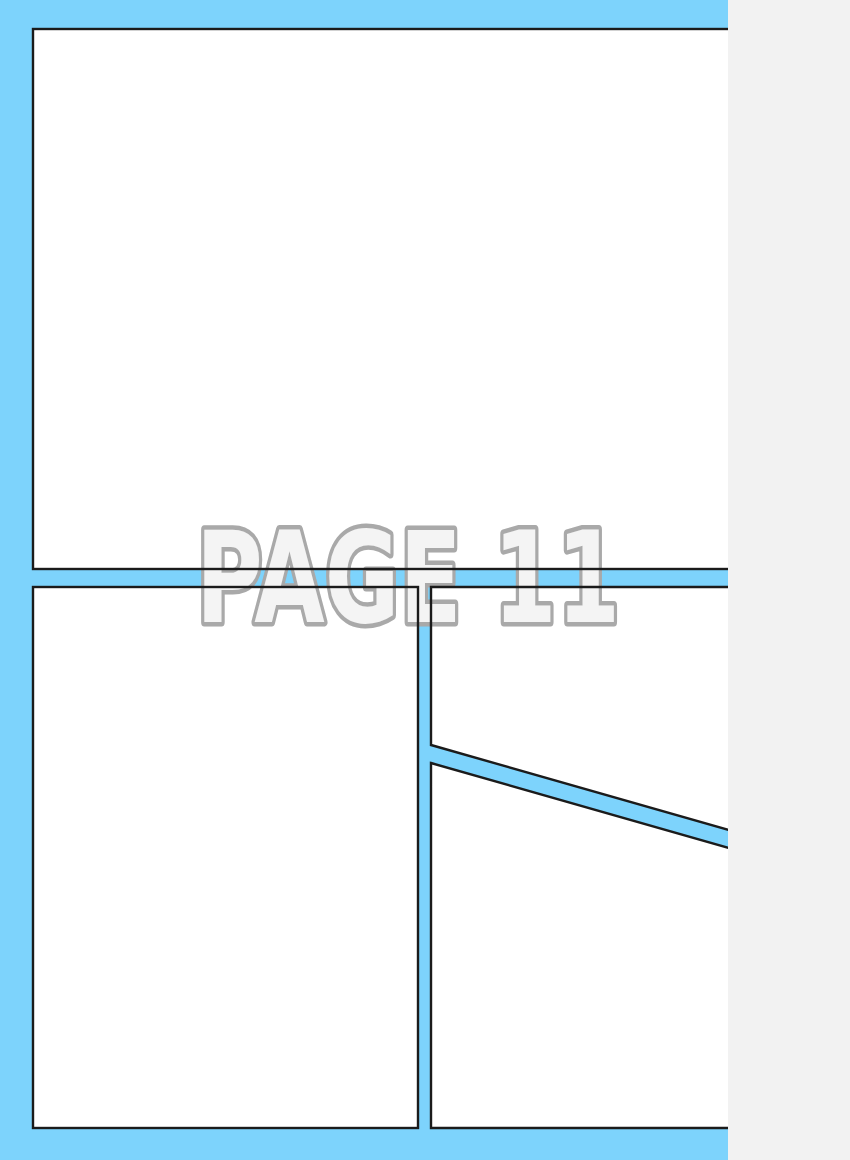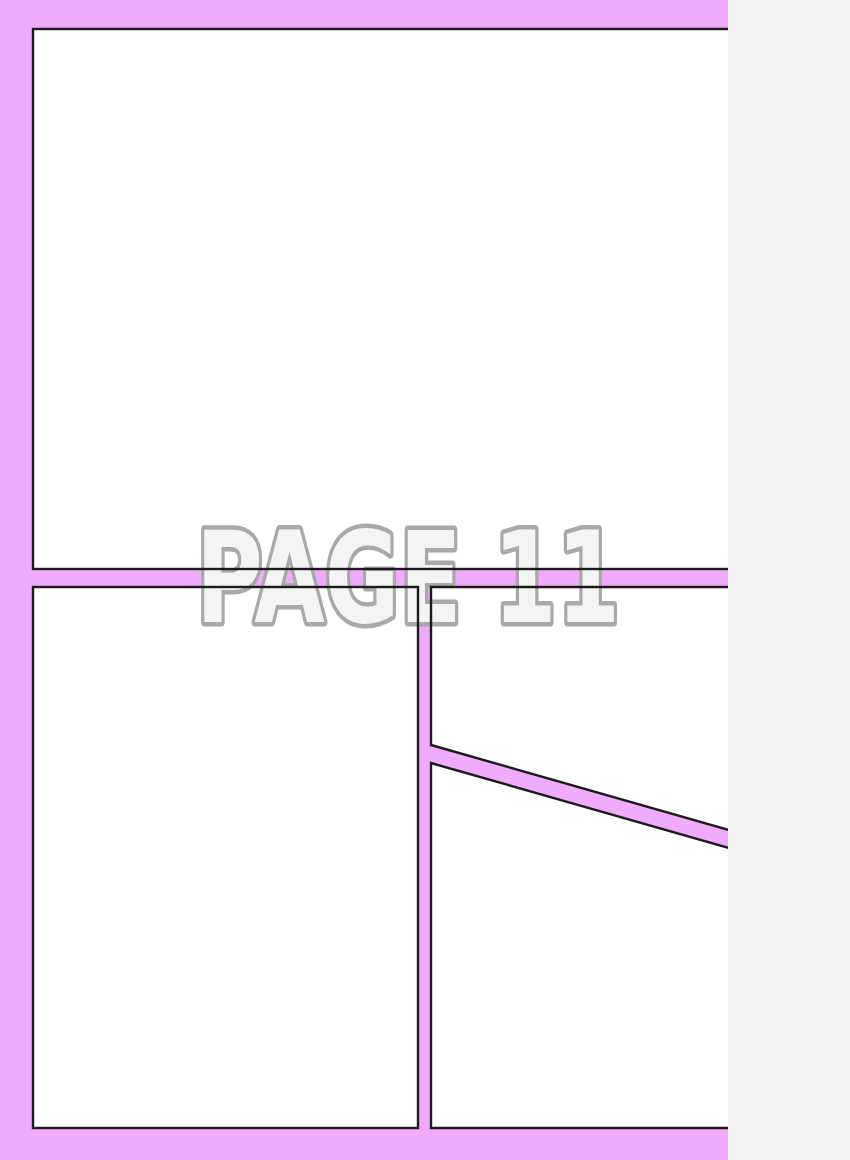--- a/index.html
+++ b/index.html
@@ -5,21 +5,21 @@
   html, body {
     margin: 0;
     padding: 0;
     background: #f2f2f2;
     font-family: "DejaVu Sans", "Liberation Sans", sans-serif;
   }
   .page {
     position: relative;
     width: 728px;
     height: 1160px;
-    background: #f0abfc;
+    background: #7dd3fc;
     overflow: hidden;
     text-align: right;
   }
   .page svg {
     position: absolute;
     inset: 0;
     width: 850px;
     height: 1160px;
     display: block;
   }

